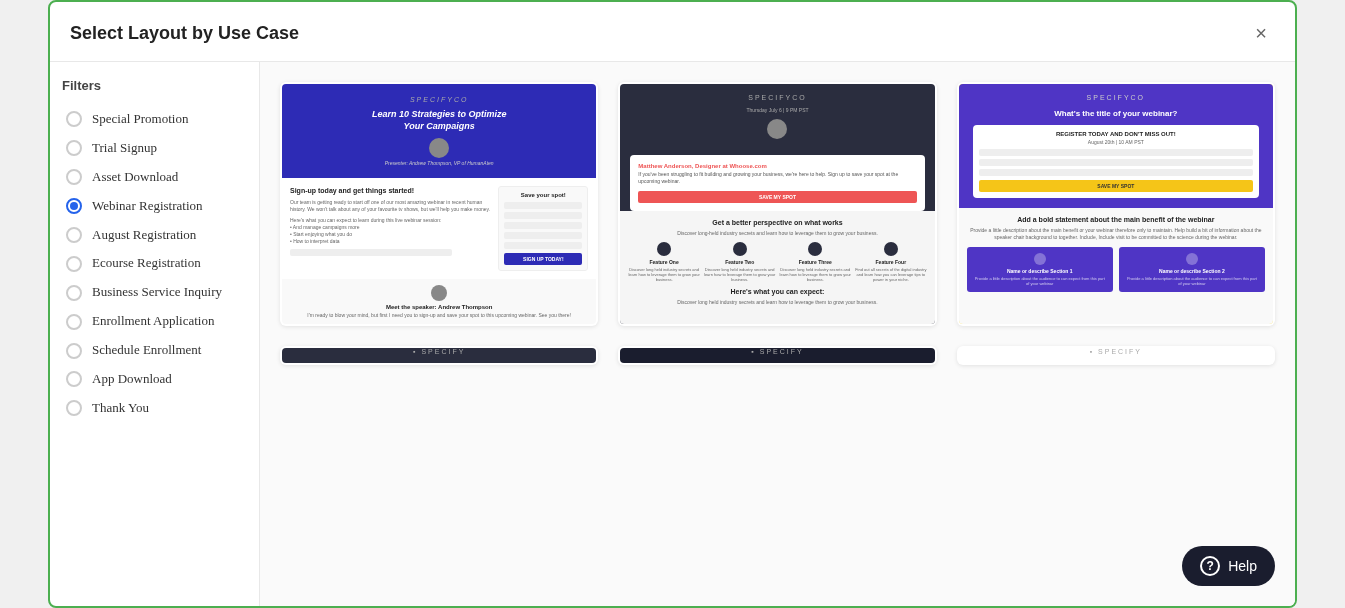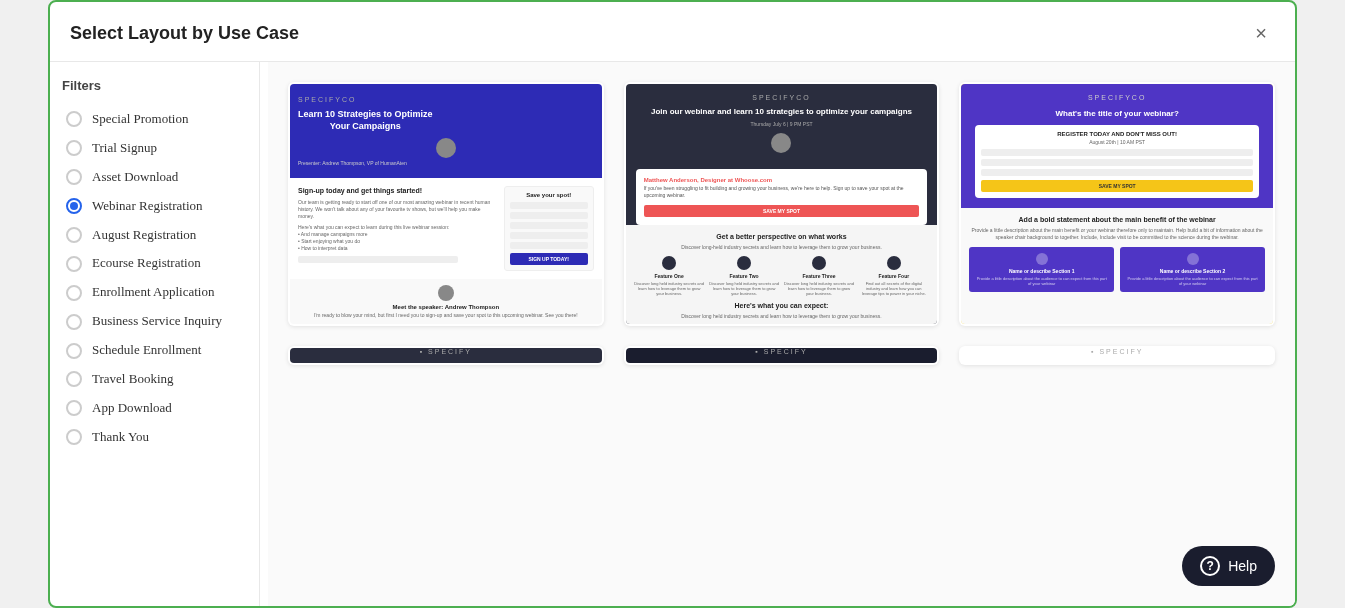--- a/index.html
+++ b/index.html
@@ -40,21 +40,20 @@
       border: none;
       font-size: 20px;
       cursor: pointer;
       color: #666;
       padding: 4px 8px;
     }
     .modal-body {
       display: flex;
       flex: 1;
       overflow: hidden;
-      gap: 8px;
     }
     .sidebar {
       width: 210px;
       flex-shrink: 0;
       border-right: 1px solid #e8e8e8;
       overflow-y: auto;
       padding: 16px 12px;
     }
     .sidebar-title {
       font-size: 13px;
@@ -126,23 +125,24 @@
     .preview-1 {
       background: #fff;
       display: flex;
       flex-direction: column;
     }
     .preview-1-top {
       background: #2d2bb5;
       height: 100px;
       display: flex;
       flex-direction: column;
-      align-items: flex-start;
+      align-items: center;
       justify-content: center;
       padding: 8px;
+      font-style: italic;
     }
     .preview-1-logo {
       font-size: 7px;
       color: #aaa;
       letter-spacing: 2px;
       margin-bottom: 6px;
     }
     .preview-1-title {
       font-size: 9px;
       font-weight: 700;
@@ -525,33 +525,29 @@
           <div class="filter-item">
             <div class="radio-circle"></div>
             <span class="filter-label">August Registration</span>
           </div>
           <div class="filter-item">
             <div class="radio-circle"></div>
             <span class="filter-label">Ecourse Registration</span>
           </div>
           <div class="filter-item">
             <div class="radio-circle"></div>
+            <span class="filter-label">Business Service Inquiry</span>
+          </div>
+          <div class="filter-item">
+            <div class="radio-circle"></div>
             <span class="filter-label">Enrollment Application</span>
           </div>
           <div class="filter-item">
             <div class="radio-circle"></div>
-            <span class="filter-label">Business Service Inquiry</span>
-          </div>
-          <div class="filter-item">
-            <div class="radio-circle"></div>
             <span class="filter-label">Schedule Enrollment</span>
-          </div>
-          <div class="filter-item">
-            <div class="radio-circle"></div>
-            <span class="filter-label">Travel Booking</span>
           </div>
           <div class="filter-item">
             <div class="radio-circle"></div>
             <span class="filter-label">App Download</span>
           </div>
           <div class="filter-item">
             <div class="radio-circle"></div>
             <span class="filter-label">Thank You</span>
           </div>
         </div>
@@ -590,21 +586,20 @@
               <div class="preview-1-speaker-name">Meet the speaker: Andrew Thompson</div>
               <div class="preview-1-speaker-text">I'm ready to blow your mind, but first I need you to sign-up and save your spot to this upcoming webinar. See you there!</div>
             </div>
           </div>
         </div>
 
         <div class="template-card">
           <div class="template-preview preview-2">
             <div class="preview-2-top">
               <div class="preview-2-logo">SPECIFYCO</div>
-              <div class="preview-2-title">Join our webinar and learn 10 strategies to optimize your campaigns</div>
               <div class="preview-2-date">Thursday July 6 | 9 PM PST</div>
               <div style="width:20px;height:20px;border-radius:50%;background:#888;margin:0 auto 6px;"></div>
             </div>
             <div class="preview-2-card">
               <div class="preview-2-card-name">Matthew Anderson, Designer at Whoose.com</div>
               <div class="preview-2-card-text">If you've been struggling to fit building and growing your business, we're here to help. Sign up to save your spot at the upcoming webinar.</div>
               <div class="preview-2-card-btn">SAVE MY SPOT</div>
             </div>
             <div class="preview-2-bottom">
               <div class="preview-2-bottom-title">Get a better perspective on what works</div>

